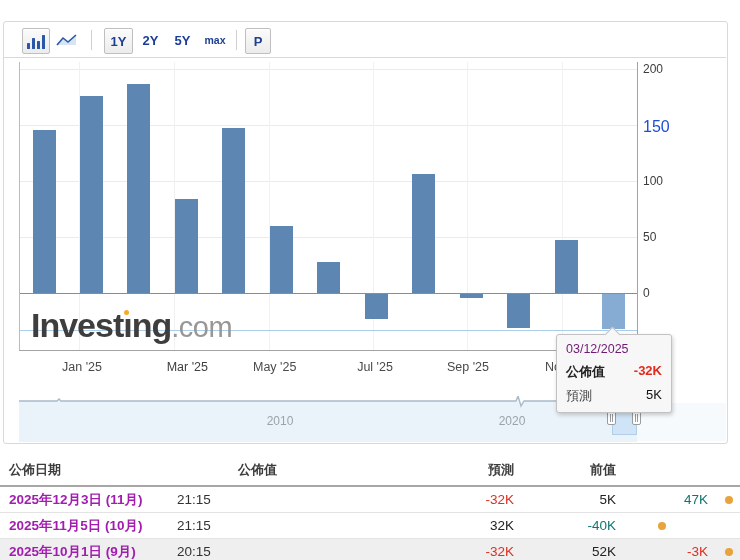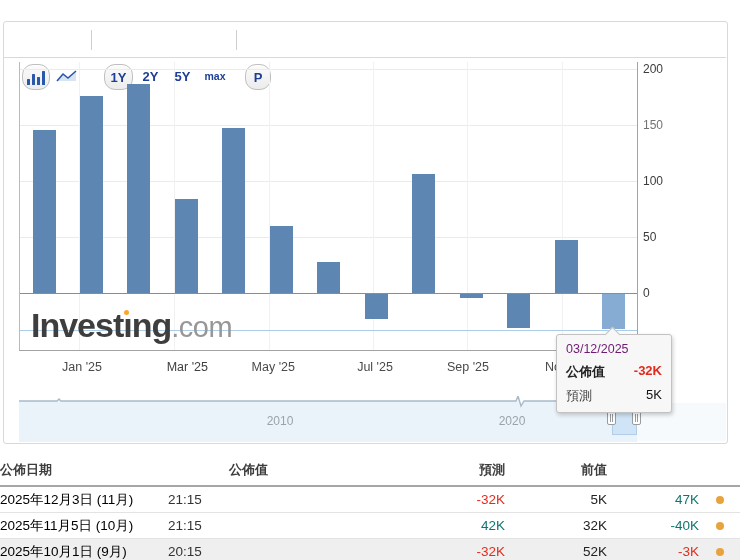--- a/index.html
+++ b/index.html
@@ -3,21 +3,21 @@
 <meta charset="utf-8">
 <style>
   html,body{margin:0;padding:0;}
   body{width:740px;height:560px;position:relative;overflow:hidden;background:#fff;
        font-family:"Liberation Sans","DejaVu Sans",sans-serif;-webkit-font-smoothing:antialiased;}
   .abs{position:absolute;}
   
   #widget{left:3px;top:21px;width:723px;height:421px;border:1px solid #d9d9d9;border-radius:3px;background:#fff;}
   #toolbar-sep{left:4px;top:57px;width:722px;height:1px;background:#d9d9d9;}
   
-  .tbtn{display:flex;align-items:center;justify-content:center;border-radius:11px;cursor:pointer;margin-top:36px;}
+  .tbtn{display:flex;align-items:center;justify-content:center;border-radius:2px;cursor:pointer;}
   .tbtn.sel{border:1px solid #bfbfbf;background:linear-gradient(#fbfbfb,#ececec);box-shadow:inset 0 1px 0 #fff;}
   .rangetxt{color:#1c3e94;font-weight:bold;font-size:13px;}
   .vsep{width:1px;background:#cfcfcf;}
   .baricon{display:flex;align-items:flex-end;gap:2px;height:15px;}
   .baricon i{display:block;width:3px;background:#2a58a8;border-radius:0.5px;}
   
   #logo{left:31px;top:306px;white-space:nowrap;}
   #logo .main{font-size:34px;font-weight:bold;color:#3e3e3e;letter-spacing:-1px;}
   #logo .dom{font-size:29px;color:#979797;letter-spacing:-0.5px;}
   .logo-i{position:relative;}
@@ -33,25 +33,25 @@
   #tooltip{left:556px;top:334px;width:116px;height:79px;background:#f7f7f7;border:1px solid #c2c2c2;
            border-radius:3px;box-shadow:1px 2px 4px rgba(0,0,0,.2);padding:7px 9px;box-sizing:border-box;z-index:9;}
   #tooltip .tt-date{font-size:12.5px;color:#701a75;margin-bottom:7px;}
   .tt-row{display:flex;justify-content:space-between;font-size:13px;margin-bottom:6px;}
   .tt-lab-b{font-weight:bold;color:#222;} .tt-lab{color:#444;}
   .tt-val-red{font-weight:bold;color:#e22a1d;} .tt-val{color:#111;}
   #tt-pointer{position:absolute;top:-6px;left:50px;width:10px;height:10px;background:#f7f7f7;
               border-left:1px solid #c2c2c2;border-top:1px solid #c2c2c2;transform:rotate(45deg);}
   
   #table{left:0;top:455px;width:740px;}
-  .trow{display:grid;grid-template-columns:168px 100px 237px 102px 92px 41px;align-items:center;height:25px;padding-left:0;font-size:13.5px;}
+  .trow{display:grid;grid-template-columns:168px 100px 237px 102px 92px 41px;align-items:center;height:25px;padding-left:9px;font-size:13.5px;}
   .thead{height:30px;font-weight:bold;color:#3d3d3d;border-bottom:2px solid #a6a6a6;font-size:13px;}
   .trow .r{text-align:right;}
   .trow + .trow{border-top:1px solid #e3e3e3;}
-  .c-date{font-weight:normal;color:#000000;}
+  .c-date{font-weight:bold;color:#a21caf;}
   .c-time{color:#333;}
   .c-neutral{color:#222;}
   .c-red{color:#e02d1f;} .c-green{color:#0f766e;}
   .dotcell{display:flex;justify-content:center;}
   .dot{width:8px;height:8px;border-radius:50%;background:#e8a33d;}
   .row-gray{background:#efefef;}
 </style>
 </head>
 <body>
 
@@ -77,21 +77,21 @@
 <div class="abs tbtn rangetxt" style="left:137px;top:28px;width:27px;height:24px;">2Y</div>
 <div class="abs tbtn rangetxt" style="left:169px;top:28px;width:27px;height:24px;">5Y</div>
 <div class="abs tbtn rangetxt" style="left:199px;top:30px;width:32px;height:20px;font-size:10.5px;">max</div>
 <div class="abs vsep" style="left:236px;top:30px;height:20px;"></div>
 <div class="abs tbtn sel rangetxt" style="left:245px;top:28px;width:24px;height:24px;">P</div>
 
 <div class="abs" id="plot" style="left:0;top:0;width:740px;height:560px;pointer-events:none;">
     <div style="position: absolute; left: 19px; top: 69px; width: 618px; height: 1px; background: rgb(235, 235, 235);"></div>
     <div style="position: absolute; left: 643px; top: 62px; width: 34px; font-size: 12px; color: rgb(60, 60, 60);">200</div>
     <div style="position: absolute; left: 19px; top: 125px; width: 618px; height: 1px; background: rgb(235, 235, 235);"></div>
-    <div style="position: absolute; left: 643px; top: 118px; width: 34px; font-size: 12px; color: #737373;">150</div>
+    <div style="position: absolute; left: 643px; top: 118px; width: 34px; font-size: 16px; color: #1d4ed8;">150</div>
     <div style="position: absolute; left: 19px; top: 181px; width: 618px; height: 1px; background: rgb(235, 235, 235);"></div>
     <div style="position: absolute; left: 643px; top: 174px; width: 34px; font-size: 12px; color: rgb(60, 60, 60);">100</div>
     <div style="position: absolute; left: 19px; top: 237px; width: 618px; height: 1px; background: rgb(235, 235, 235);"></div>
     <div style="position: absolute; left: 643px; top: 230px; width: 34px; font-size: 12px; color: rgb(60, 60, 60);">50</div>
     <div style="position: absolute; left: 643px; top: 286px; width: 34px; font-size: 12px; color: rgb(60, 60, 60);">0</div>
     <div style="position: absolute; left: 79px; top: 62px; width: 1px; height: 288px; background: rgb(241, 241, 241);"></div>
     <div style="position: absolute; left: 174px; top: 62px; width: 1px; height: 288px; background: rgb(241, 241, 241);"></div>
     <div style="position: absolute; left: 269px; top: 62px; width: 1px; height: 288px; background: rgb(241, 241, 241);"></div>
     <div style="position: absolute; left: 373px; top: 62px; width: 1px; height: 288px; background: rgb(241, 241, 241);"></div>
     <div style="position: absolute; left: 467px; top: 62px; width: 1px; height: 288px; background: rgb(241, 241, 241);"></div>
@@ -109,21 +109,21 @@
     <div style="position: absolute; left: 507px; top: 293px; width: 23px; height: 34.7px; background: rgb(93, 135, 178); pointer-events: auto;"></div>
     <div style="position: absolute; left: 554.5px; top: 240.4px; width: 23px; height: 52.6px; background: rgb(93, 135, 178); pointer-events: auto;"></div>
     <div style="position: absolute; left: 601.9px; top: 293px; width: 23px; height: 35.8px; background: rgb(135, 172, 211); pointer-events: auto;"></div>
     <div style="position: absolute; left: 19px; top: 293px; width: 618px; height: 1px; background: rgb(140, 140, 140);"></div>
     <div style="position: absolute; left: 19px; top: 330px; width: 618px; height: 1px; background: rgb(170, 205, 232);"></div>
     <div style="position: absolute; left: 19px; top: 62px; width: 1px; height: 288px; background: rgb(187, 187, 187);"></div>
     <div style="position: absolute; left: 637px; top: 62px; width: 1px; height: 288px; background: rgb(163, 163, 163);"></div>
     <div style="position: absolute; left: 19px; top: 350px; width: 618px; height: 1px; background: rgb(163, 163, 163);"></div>
     <div style="position: absolute; left: 52px; top: 360px; width: 60px; text-align: center; font-size: 12.5px; color: rgb(74, 74, 74);">Jan '25</div>
     <div style="position: absolute; left: 148px; top: 360px; width: 60px; text-align: right; font-size: 12.5px; color: #404040;">Mar '25</div>
-    <div style="position: absolute; left: 235px; top: 360px; width: 60px; text-align: right; font-size: 12.5px; color: rgb(74, 74, 74);">May '25</div>
+    <div style="position: absolute; left: 253px; top: 360px; width: 60px; text-align: left; font-size: 12.5px; color: rgb(74, 74, 74);">May '25</div>
     <div style="position: absolute; left: 345px; top: 360px; width: 60px; text-align: center; font-size: 12.5px; color: rgb(74, 74, 74);">Jul '25</div>
     <div style="position: absolute; left: 438px; top: 360px; width: 60px; text-align: center; font-size: 12.5px; color: rgb(74, 74, 74);">Sep '25</div>
     <div style="position: absolute; left: 536px; top: 360px; width: 60px; text-align: center; font-size: 12.5px; color: rgb(74, 74, 74);">Nov '25</div>
   </div>
 
 <div class="abs" id="logo">
   <span class="main"><span>Invest</span><span class="logo-i">ı</span><span>ng</span></span><span class="dom">.com</span>
 </div>
 
 <div class="abs" id="nav-strip"></div>
@@ -171,21 +171,20 @@
         <div class="r c-red">-32K</div>
         <div class="r c-neutral">5K</div>
         <div class="r c-green">47K</div>
         <div class="dotcell">
           <span class="dot"></span>
         </div>
       </div>
       <div class="trow">
         <div class="c-date">2025年11月5日 (10月)</div>
         <div class="c-time">21:15</div>
-        <div class="r c-green">42K</div>
         <div class="r c-neutral">32K</div>
         <div class="r c-green">-40K</div>
         <div class="dotcell">
           <span class="dot"></span>
         </div>
       </div>
       <div class="trow row-gray">
         <div class="c-date">2025年10月1日 (9月)</div>
         <div class="c-time">20:15</div>
         <div class="r c-red">-32K</div>

